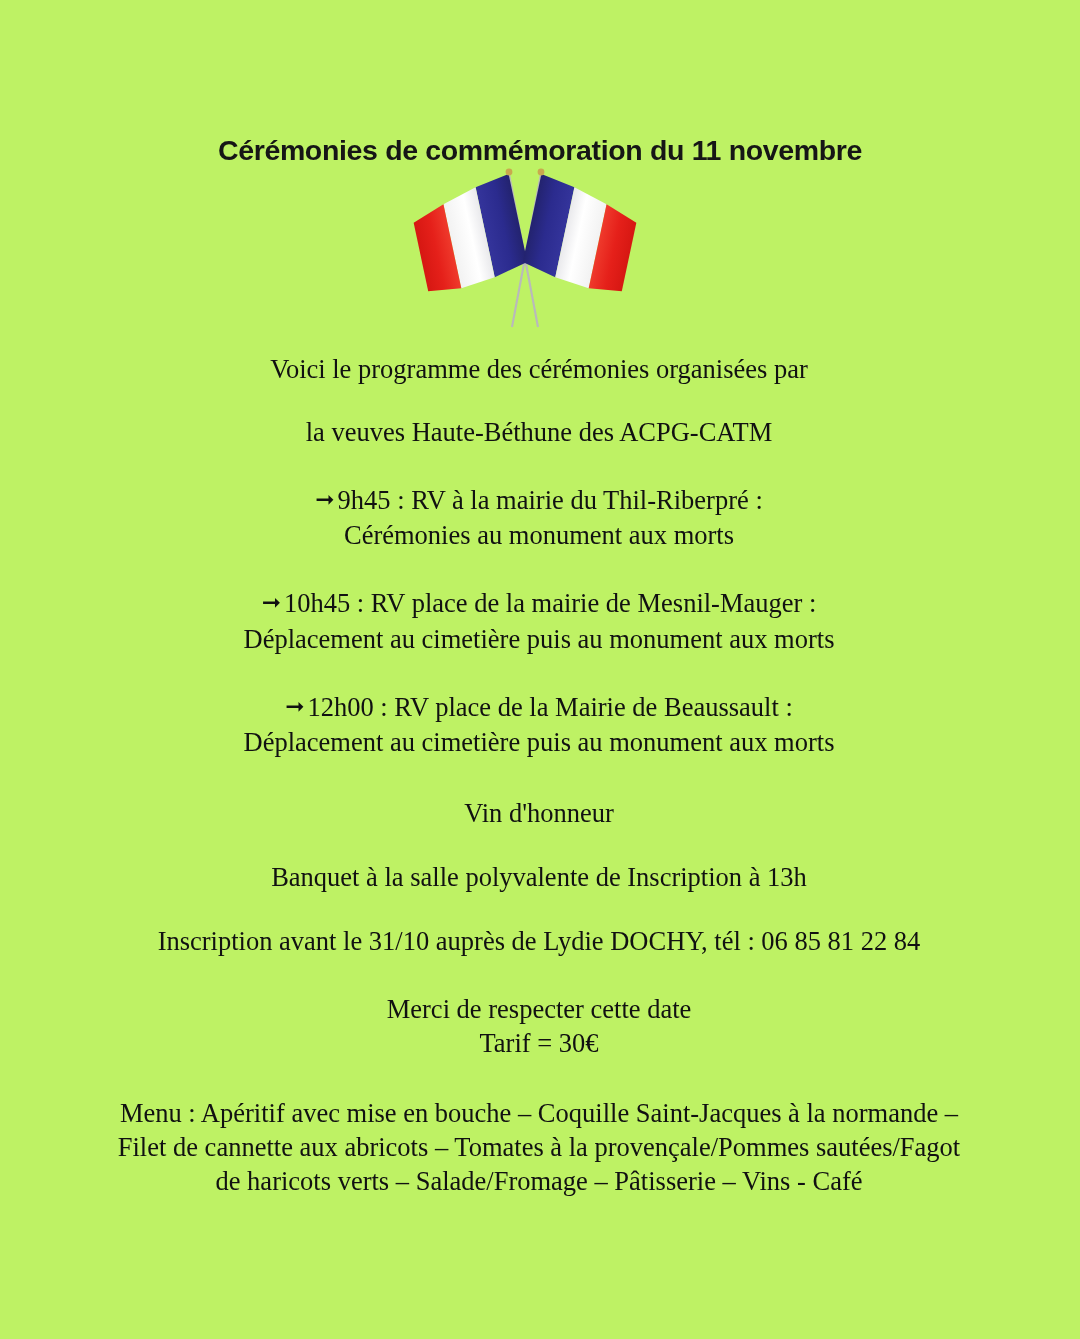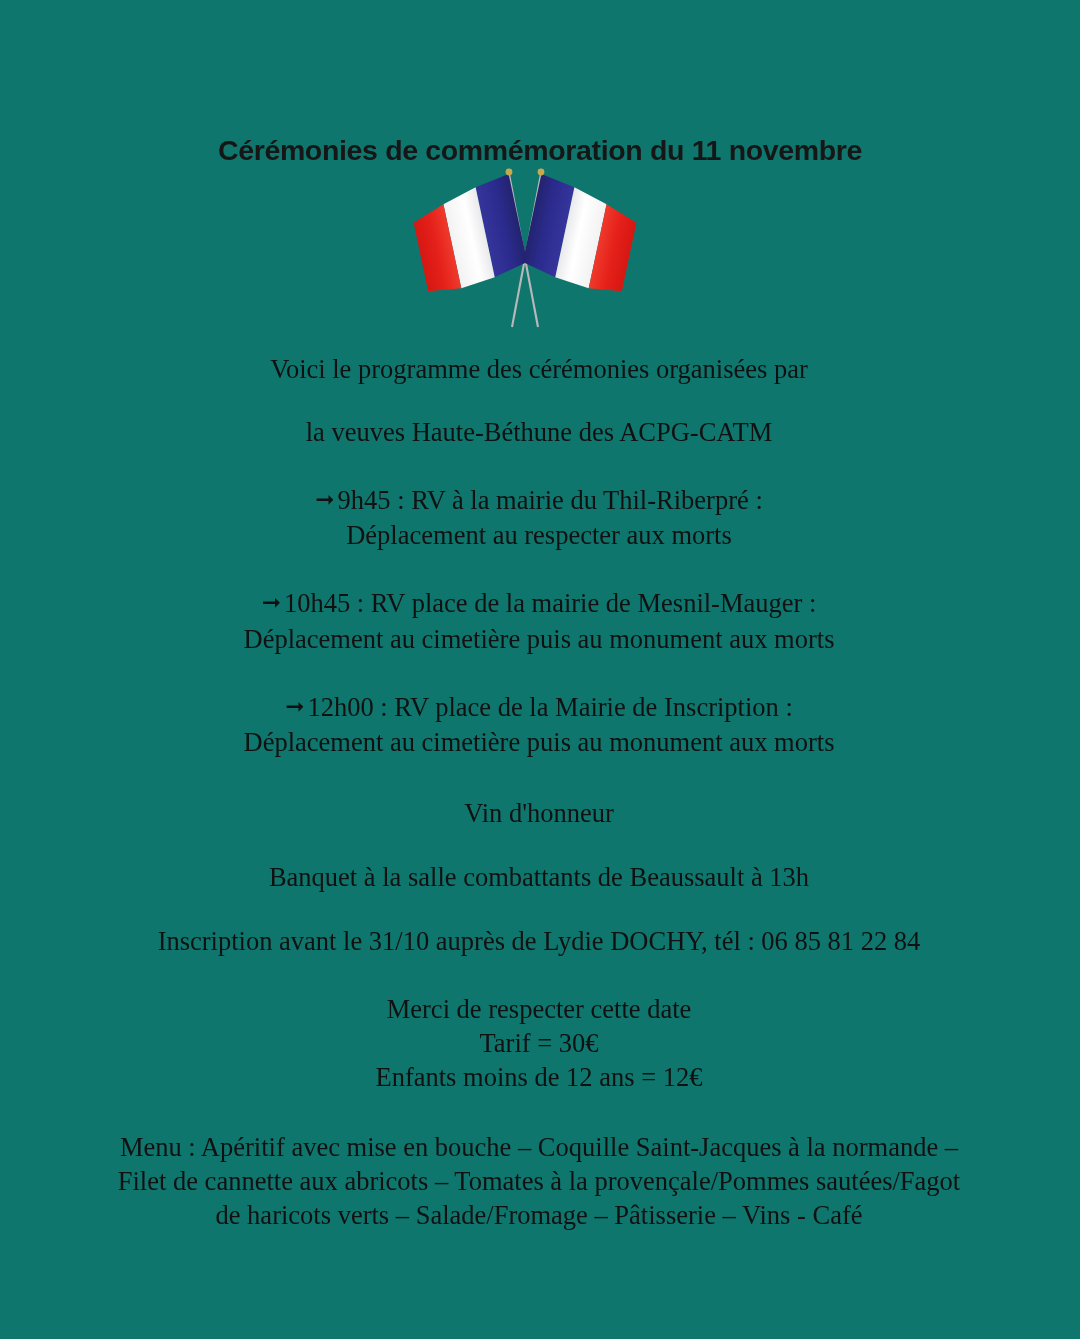--- a/index.html
+++ b/index.html
@@ -13,21 +13,21 @@
     position: relative;
     overflow: hidden;
     font-family: "Liberation Serif", "DejaVu Serif", serif;
     color: #111111;
     -webkit-font-smoothing: antialiased;
   }
 
   .page {
     width: 1080px;
     height: 1339px;
-    background: #0f766e;
+    background: #bef264;
     position: relative;
     box-sizing: border-box;
   }
 
   
   .title {
     position: absolute;
     top: 114px;
     left: 0;
     width: 1080px;
@@ -157,43 +157,42 @@
     </svg>
   </div>
 
   <div class="body-wrap">
 
     <p class="para intro-1">Voici le programme des cérémonies organisées par</p>
     <p class="para intro-2">la veuves Haute-Béthune des ACPG-CATM</p>
 
     <p class="para event">
       <span class="arrow">➞</span><span>9h45 : RV à la mairie du Thil-Riberpré :</span>
-      <span class="event-line2">Déplacement au respecter aux morts</span>
+      <span class="event-line2">Cérémonies au monument aux morts</span>
     </p>
 
     <p class="para event">
       <span class="arrow">➞</span><span>10h45 : RV place de la mairie de Mesnil-Mauger :</span>
       <span class="event-line2">Déplacement au cimetière puis au monument aux morts</span>
     </p>
 
     <p class="para event">
-      <span class="arrow">➞</span><span>12h00 : RV place de la Mairie de Inscription :</span>
+      <span class="arrow">➞</span><span>12h00 : RV place de la Mairie de Beaussault :</span>
       <span class="event-line2">Déplacement au cimetière puis au monument aux morts</span>
     </p>
 
     <p class="para vin">Vin d'honneur</p>
 
-    <p class="para banquet">Banquet à la salle combattants de Beaussault à 13h</p>
+    <p class="para banquet">Banquet à la salle polyvalente de Inscription à 13h</p>
 
     <p class="para inscription">Inscription avant le 31/10 auprès de Lydie DOCHY, tél : 06 85 81 22 84</p>
 
     <div class="para tarif-block">
       <div>Merci de respecter cette date</div>
       <div>Tarif = 30€</div>
-      <div>Enfants moins de 12 ans = 12€</div>
     </div>
 
     <div class="para menu-block">
       <div>Menu : Apéritif avec mise en bouche – Coquille Saint-Jacques à la normande –</div>
       <div>Filet de cannette aux abricots – Tomates à la provençale/Pommes sautées/Fagot</div>
       <div>de haricots verts – Salade/Fromage – Pâtisserie – Vins - Café</div>
     </div>
 
   </div>
 </div>

